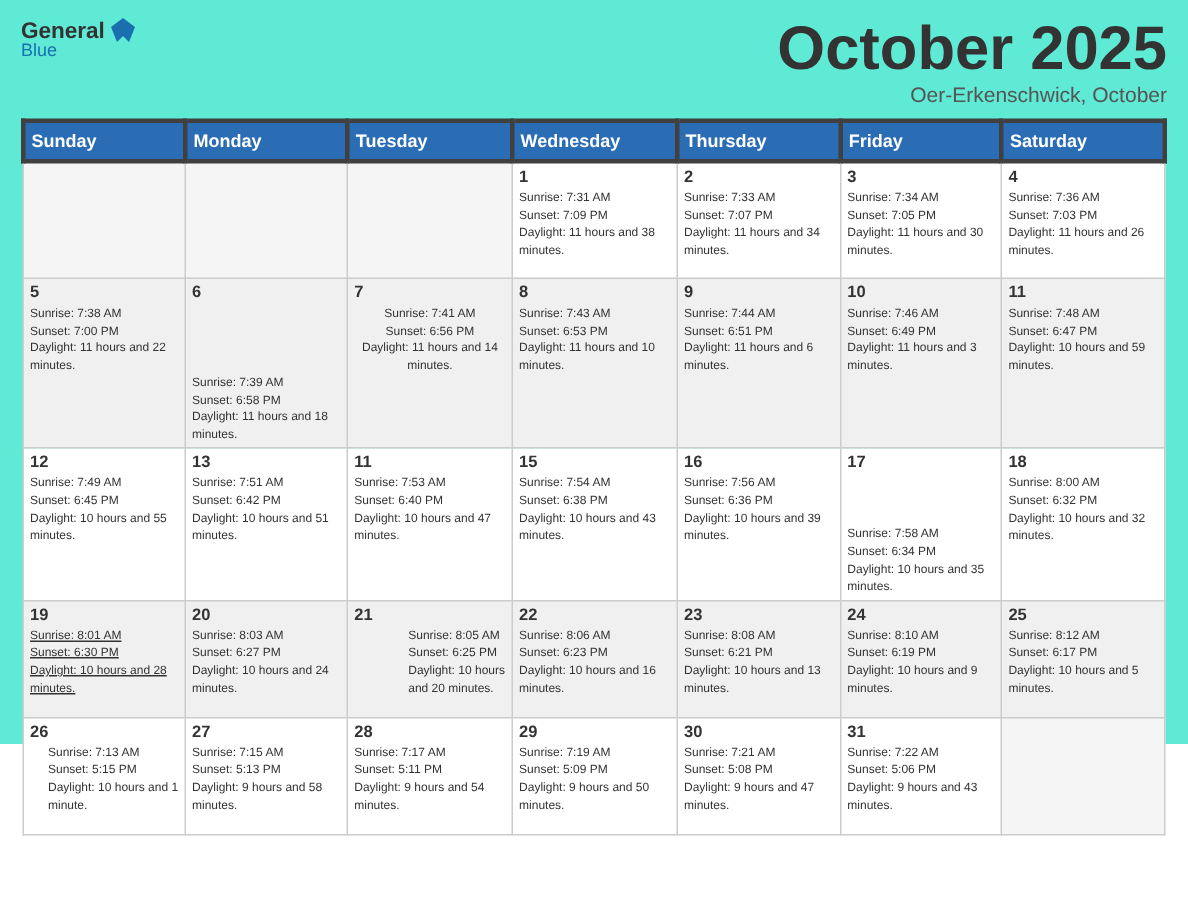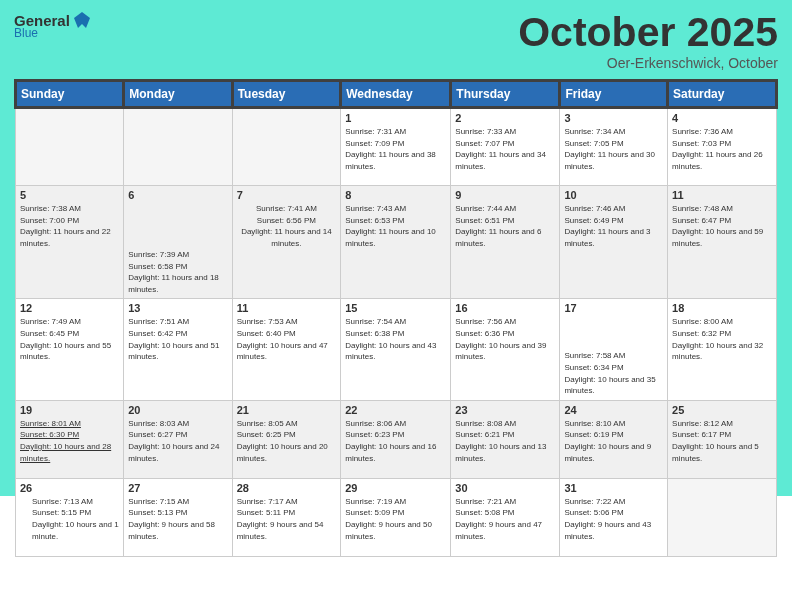--- a/index.html
+++ b/index.html
@@ -241,21 +241,21 @@
 Daylight: 10 hours and 28 minutes.</div>
           </td>
           <td>
             <div class="day-number">20</div>
             <div class="day-info" style="white-space: pre-line;">Sunrise: 8:03 AM
 Sunset: 6:27 PM
 Daylight: 10 hours and 24 minutes.</div>
           </td>
           <td>
             <div class="day-number">21</div>
-            <div class="day-info" style="white-space: pre-line;">Sunrise: 8:05 AM
+            <div class="day-info" style="white-space: pre-line; margin-left: 36px;">Sunrise: 8:05 AM
 Sunset: 6:25 PM
 Daylight: 10 hours and 20 minutes.</div>
           </td>
           <td>
             <div class="day-number">22</div>
             <div class="day-info" style="white-space: pre-line;">Sunrise: 8:06 AM
 Sunset: 6:23 PM
 Daylight: 10 hours and 16 minutes.</div>
           </td>
           <td>

